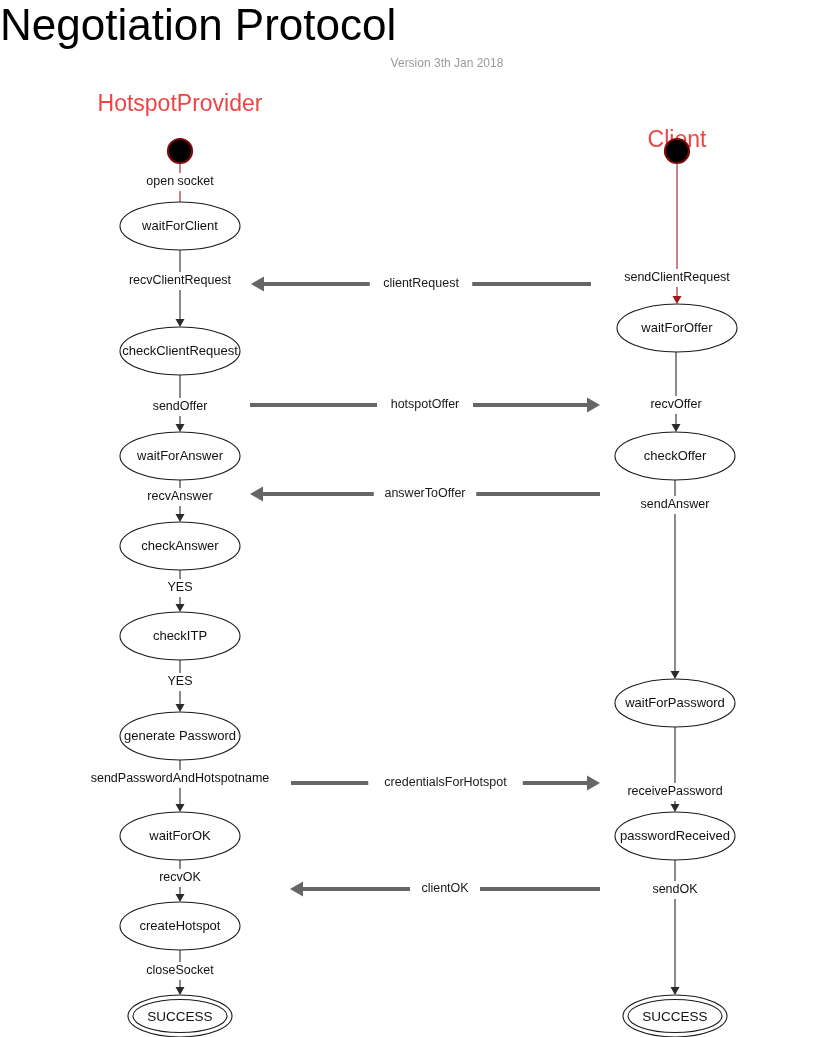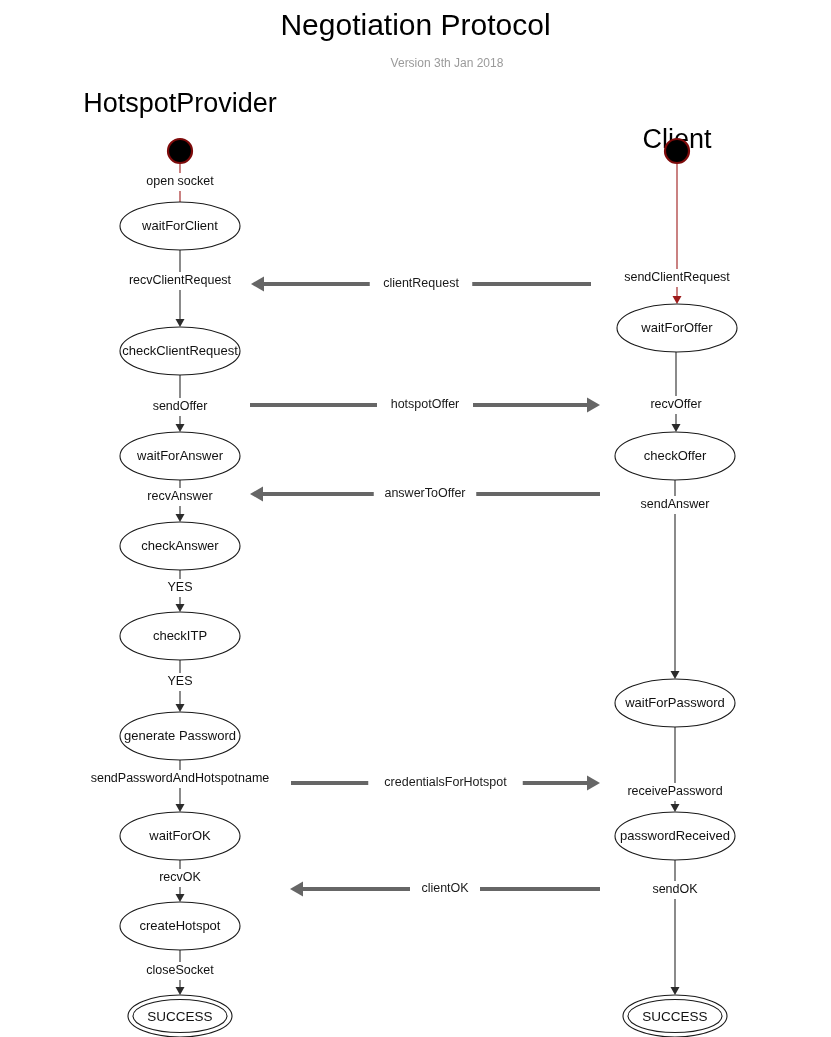--- a/index.html
+++ b/index.html
@@ -20,43 +20,42 @@
     position: absolute;
     left: 0; top: 0;
     width: 831px;
     height: 1037px;
   }
   .doc-title {
     position: absolute;
     left: 0;
     top: 2px;
     width: 831px;
-    text-align: center;
-    font-size: 30px;
+    font-size: 44px;
     line-height: 46px;
     font-weight: normal;
     color: #000000;
     letter-spacing: 0px;
   }
   .doc-version {
     position: absolute;
     left: 0;
     top: 56px;
     width: 831px;
     text-align: center;
     font-size: 12px;
     color: #9a9a9a;
     padding-left: 63px;
     box-sizing: border-box;
   }
   .lane-title {
     position: absolute;
-    font-size: 27px;
+    font-size: 23px;
     line-height: 30px;
-    color: #000000;
+    color: #ef4444;
     text-align: center;
     white-space: nowrap;
     transform: translateX(-50%);
   }
   
   svg.layer {
     position: absolute;
     left: 0; top: 0;
     width: 831px;
     height: 1037px;

